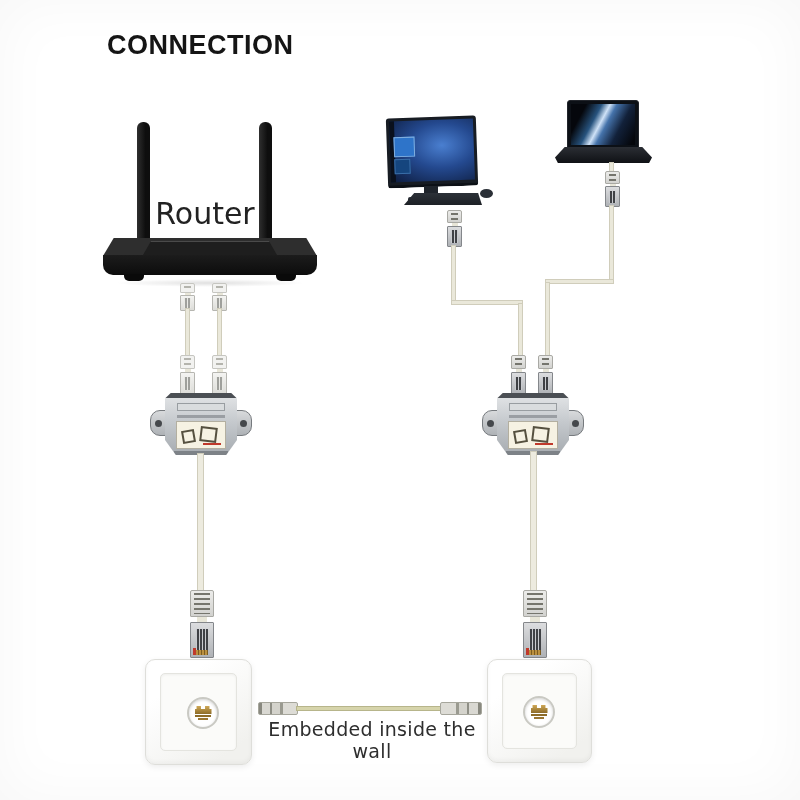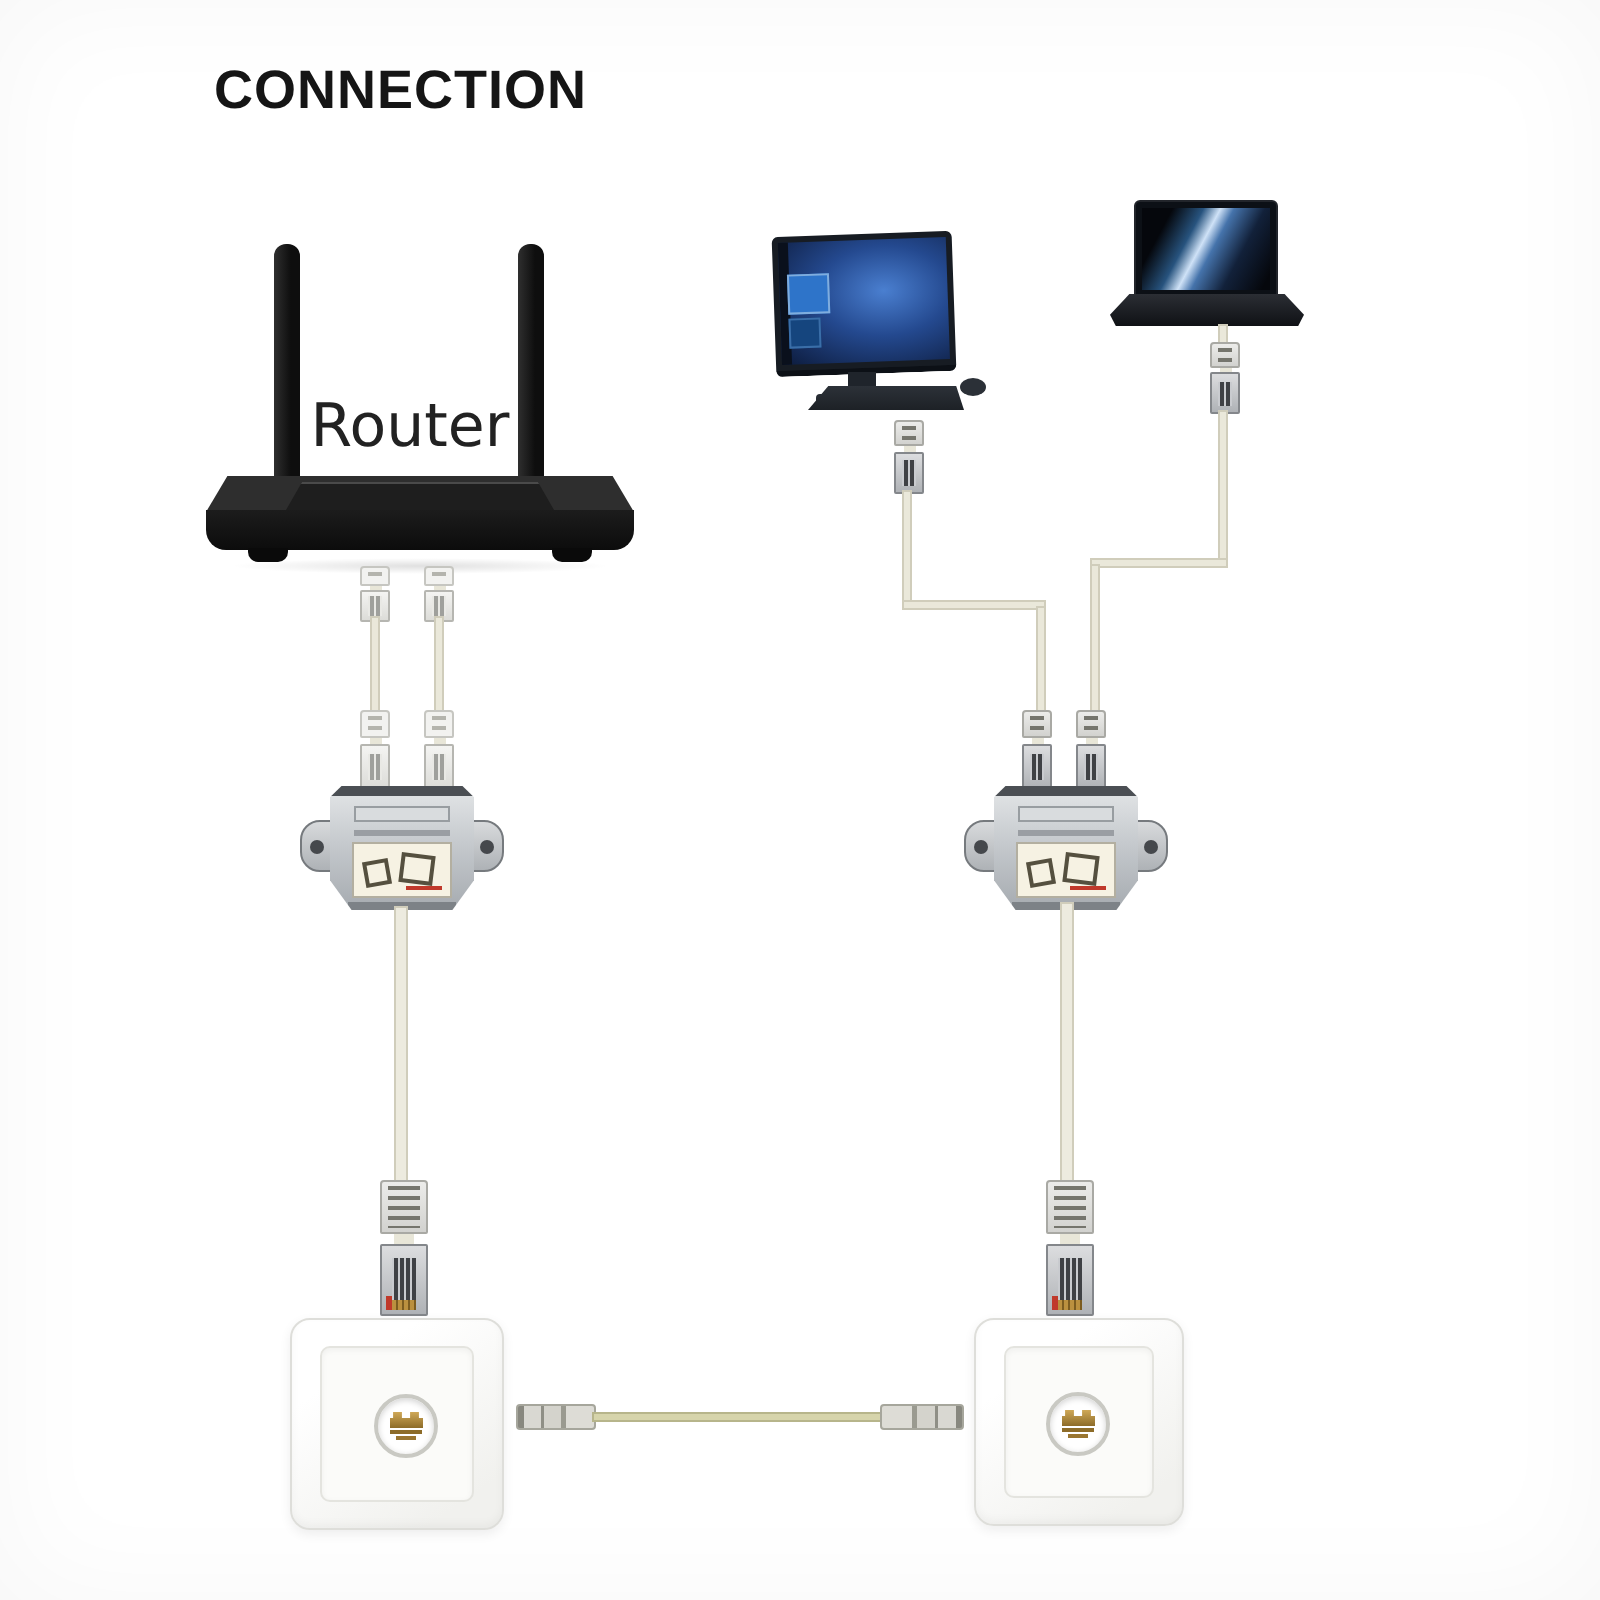--- a/index.html
+++ b/index.html
@@ -300,14 +300,15 @@
         <i class="crown"></i>
           <i class="bar1"></i>
           <i class="bar2"></i>
       </div>
     </div>
   </div>
 
   <div class="hconn" style="left:258px;top:702px;width:40px"></div>
   <div class="hline" style="left:296px;top:706px;width:146px"></div>
   <div class="hconn flip" style="left:440px;top:702px;width:42px"></div>
+  <div class="wall-note">Embedded inside the wall</div>
 
 </div>
 
 </body></html>

